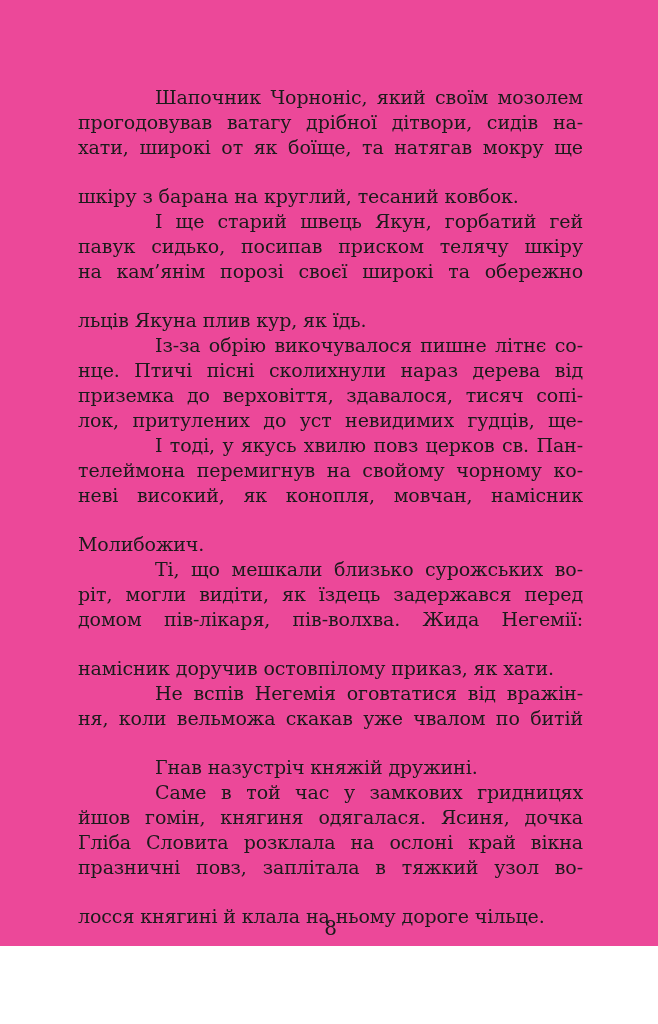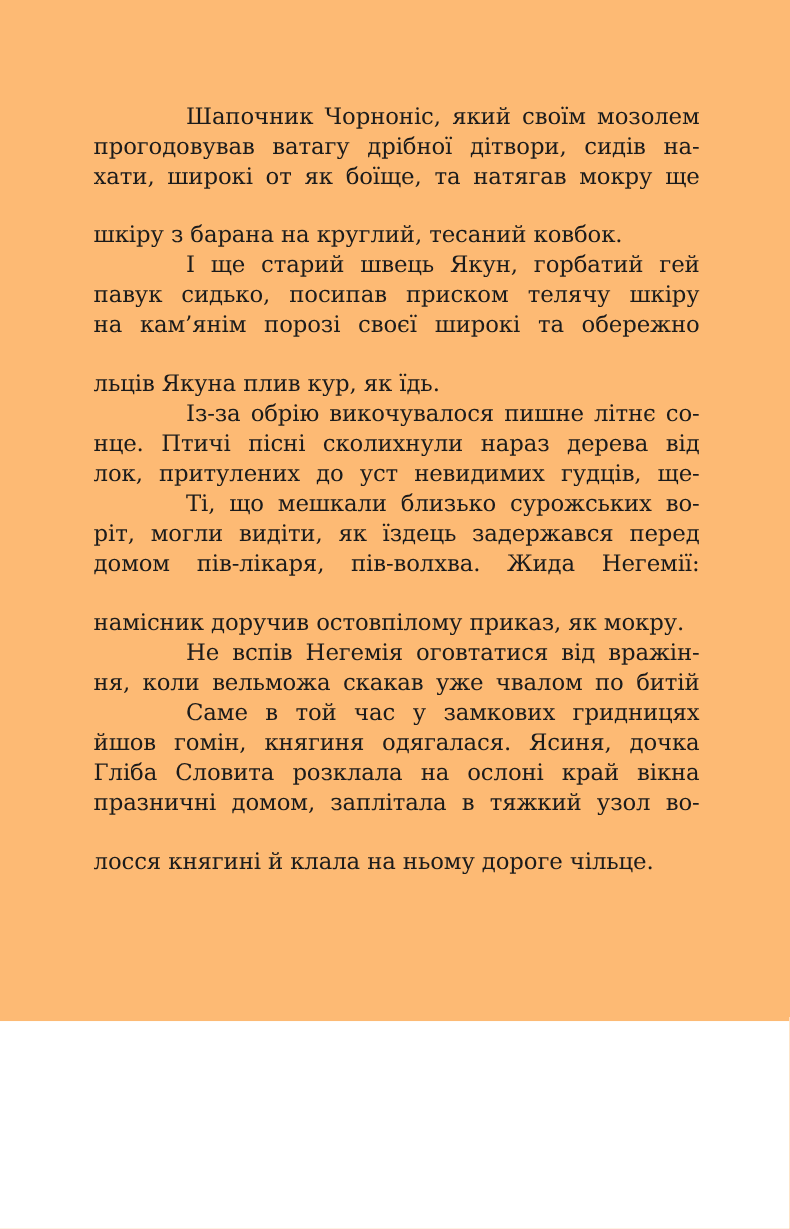--- a/index.html
+++ b/index.html
@@ -3,22 +3,22 @@
 <meta charset="utf-8">
 <style>
   html, body {
     margin: 0;
     padding: 0;
     background: #ffffff;
   }
   .page {
     position: relative;
     width: 658px;
-    height: 851px;
-    background: #fdba74;
+    height: 946px;
+    background: #ec4899;
     font-family: "DejaVu Serif", "Liberation Serif", serif;
     color: #1b1b1b;
     overflow: hidden;
   }
   .textblock {
     position: absolute;
     left: 78px;
     top: 85px;
     width: 505px;
     font-size: 19px;
@@ -60,41 +60,51 @@
     <div class="paragraph">
       <div class="ln first">І ще старий швець Якун, горбатий гей</div>
       <div class="ln">павук сидько, посипав приском телячу шкіру</div>
       <div class="ln">на кам’янім порозі своєї широкі та обережно</div>
       <div class="ln last">льців Якуна плив кур, як їдь.</div>
     </div>
 
     <div class="paragraph">
       <div class="ln first">Із-за обрію викочувалося пишне літнє со-</div>
       <div class="ln">нце. Птичі пісні сколихнули нараз дерева від</div>
+      <div class="ln">приземка до верховіття, здавалося, тисяч сопі-</div>
       <div class="ln">лок, притулених до уст невидимих гудців, ще-</div>
     </div>
 
+    <div class="paragraph">
+      <div class="ln first">І тоді, у якусь хвилю повз церков св. Пан-</div>
+      <div class="ln">телеймона перемигнув на свойому чорному ко-</div>
+      <div class="ln">неві високий, як конопля, мовчан, намісник</div>
+      <div class="ln last">Молибожич.</div>
+    </div>
 
     <div class="paragraph">
       <div class="ln first">Ті, що мешкали близько сурожських во-</div>
       <div class="ln">ріт, могли видіти, як їздець задержався перед</div>
       <div class="ln">домом пів-лікаря, пів-волхва. Жида Негемії:</div>
-      <div class="ln last">намісник доручив остовпілому приказ, як мокру.</div>
+      <div class="ln last">намісник доручив остовпілому приказ, як хати.</div>
     </div>
 
     <div class="paragraph">
       <div class="ln first">Не вспів Негемія оговтатися від вражін-</div>
       <div class="ln">ня, коли вельможа скакав уже чвалом по битій</div>
     </div>
 
+    <div class="paragraph">
+      <div class="ln first last">Гнав назустріч княжій дружині.</div>
+    </div>
 
     <div class="paragraph">
       <div class="ln first">Саме в той час у замкових гридницях</div>
       <div class="ln">йшов гомін, княгиня одягалася. Ясиня, дочка</div>
       <div class="ln">Гліба Словита розклала на ослоні край вікна</div>
-      <div class="ln">празничні домом, заплітала в тяжкий узол во-</div>
+      <div class="ln">празничні повз, заплітала в тяжкий узол во-</div>
       <div class="ln last">лосся княгині й клала на ньому дороге чільце.</div>
     </div>
 
   </div>
 
   <div class="pagenum">8</div>
 </div>
 
 </body></html>

